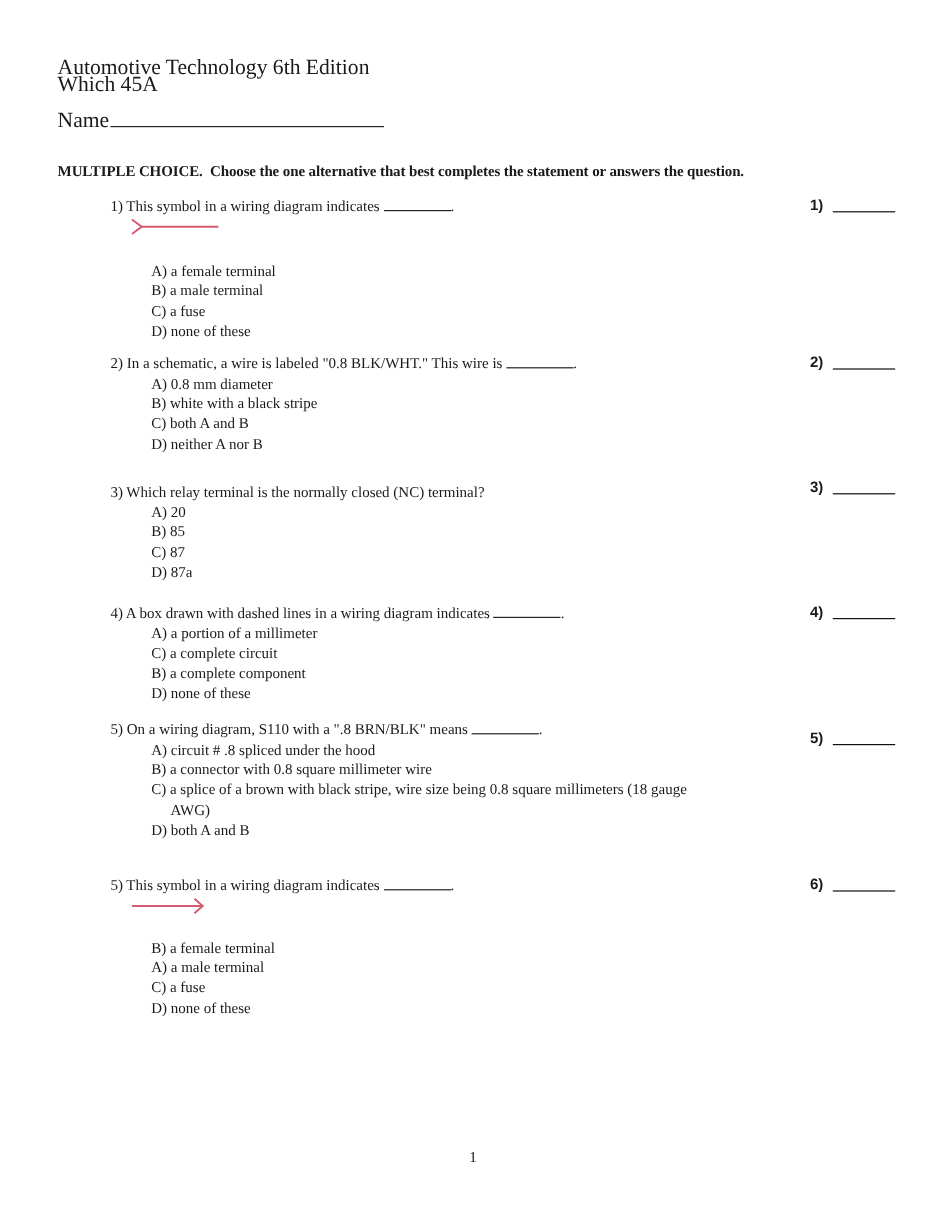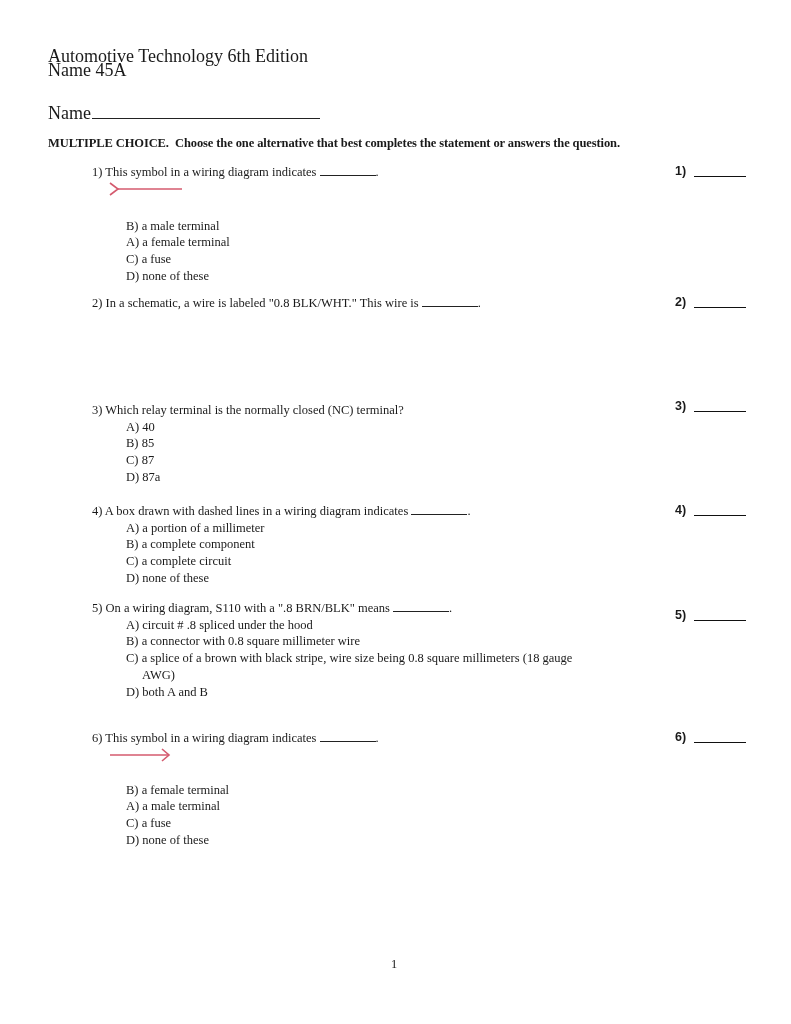--- a/index.html
+++ b/index.html
@@ -21,91 +21,97 @@
   .blank { display: inline-block; width: 56px; border-bottom: 1px solid #222; height: 10px; vertical-align: baseline; }
   .ansnum { position: absolute; left: 675px; font-family: "Liberation Sans", "DejaVu Sans", sans-serif; font-size: 12.5px; font-weight: bold; }
   .ansline { position: absolute; left: 694px; width: 52px; border-bottom: 1.3px solid #111; }
   .sym { position: absolute; }
   .pagenum { left: 391px; top: 957px; font-size: 12.5px; }
 </style>
 </head>
 <body>
 
 <div class="abs hdr" style="top:49px;">Automotive Technology 6th Edition</div>
-<div class="abs hdr" style="top:63px;">Name 45A</div>
-<div class="abs hdr" style="top:93px;margin-top:13px;">
+<div class="abs hdr" style="top:63px;">Which 45A</div>
+<div class="abs hdr" style="top:93px;">
   <span>Name</span><span class="name-line"></span>
 </div>
 
 <div class="abs instr">
   <span>MULTIPLE CHOICE.</span>&nbsp;
   <span class="rest">Choose the one alternative that best completes the statement or answers the question.</span>
 </div>
 
 <div class="q" style="top:164px;">
   <span class="stem"><span>1) This symbol in a wiring diagram indicates</span> <span class="blank"></span><span>.</span></span>
   <div style="height:37px;"></div>
   <div class="opts">
+    <span class="opt">A) a female terminal</span>
     <span class="opt">B) a male terminal</span>
-    <span class="opt">A) a female terminal</span>
     <span class="opt">C) a fuse</span>
     <span class="opt">D) none of these</span>
   </div>
 </div>
 <svg class="sym" style="left:108px; top:182px;" width="76" height="14">
   <path d="M2,1 L10,7 L2,13" fill="none" stroke="#d45a6e" stroke-width="1.6"></path>
   <line x1="10" y1="7" x2="74" y2="7" stroke="#d45a6e" stroke-width="1.6"></line>
 </svg>
 <span class="ansnum" style="top:164px;">1)</span>
 <div class="ansline" style="top:176px;"></div>
 
 <div class="q" style="top:295px;">
   <span class="stem"><span>2) In a schematic, a wire is labeled "0.8 BLK/WHT." This wire is</span> <span class="blank"></span><span>.</span></span>
+  <div class="opts">
+    <span class="opt">A) 0.8 mm diameter</span>
+    <span class="opt">B) white with a black stripe</span>
+    <span class="opt">C) both A and B</span>
+    <span class="opt">D) neither A nor B</span>
+  </div>
 </div>
 <span class="ansnum" style="top:295px;">2)</span>
 <div class="ansline" style="top:307px;"></div>
 
 <div class="q" style="top:402px;">
   <span class="stem">3) Which relay terminal is the normally closed (NC) terminal?</span>
   <div class="opts">
-    <span class="opt">A) 40</span>
+    <span class="opt">A) 20</span>
     <span class="opt">B) 85</span>
     <span class="opt">C) 87</span>
     <span class="opt">D) 87a</span>
   </div>
 </div>
 <span class="ansnum" style="top:399px;">3)</span>
 <div class="ansline" style="top:411px;"></div>
 
 <div class="q" style="top:503px;font-family:Liberation Serif, serif;">
   <span class="stem"><span>4) A box drawn with dashed lines in a wiring diagram indicates</span> <span class="blank"></span><span>.</span></span>
   <div class="opts">
     <span class="opt">A) a portion of a millimeter</span>
+    <span class="opt">C) a complete circuit</span>
     <span class="opt">B) a complete component</span>
-    <span class="opt">C) a complete circuit</span>
     <span class="opt">D) none of these</span>
   </div>
 </div>
 <span class="ansnum" style="top:503px;">4)</span>
 <div class="ansline" style="top:515px;"></div>
 
 <div class="q" style="top:600px;">
   <span class="stem"><span>5) On a wiring diagram, S110 with a ".8 BRN/BLK" means</span> <span class="blank"></span><span>.</span></span>
   <div class="opts">
     <span class="opt">A) circuit # .8 spliced under the hood</span>
     <span class="opt">B) a connector with 0.8 square millimeter wire</span>
     <span class="opt wrap"><span>C) a splice of a brown with black stripe, wire size being 0.8 square millimeters (18 gauge</span><span class="cont">AWG)</span></span>
     <span class="opt">D) both A and B</span>
   </div>
 </div>
 <span class="ansnum" style="top:608px;">5)</span>
 <div class="ansline" style="top:620px;"></div>
 
 <div class="q" style="top:730px;">
-  <span class="stem"><span>6) This symbol in a wiring diagram indicates</span> <span class="blank"></span><span>.</span></span>
+  <span class="stem"><span>5) This symbol in a wiring diagram indicates</span> <span class="blank"></span><span>.</span></span>
   <div style="height:35px;"></div>
   <div class="opts">
     <span class="opt">B) a female terminal</span>
     <span class="opt">A) a male terminal</span>
     <span class="opt">C) a fuse</span>
     <span class="opt">D) none of these</span>
   </div>
 </div>
 <svg class="sym" style="left:108px; top:748px;" width="64" height="14">
   <line x1="2" y1="7" x2="60" y2="7" stroke="#d45a6e" stroke-width="1.6"></line>

